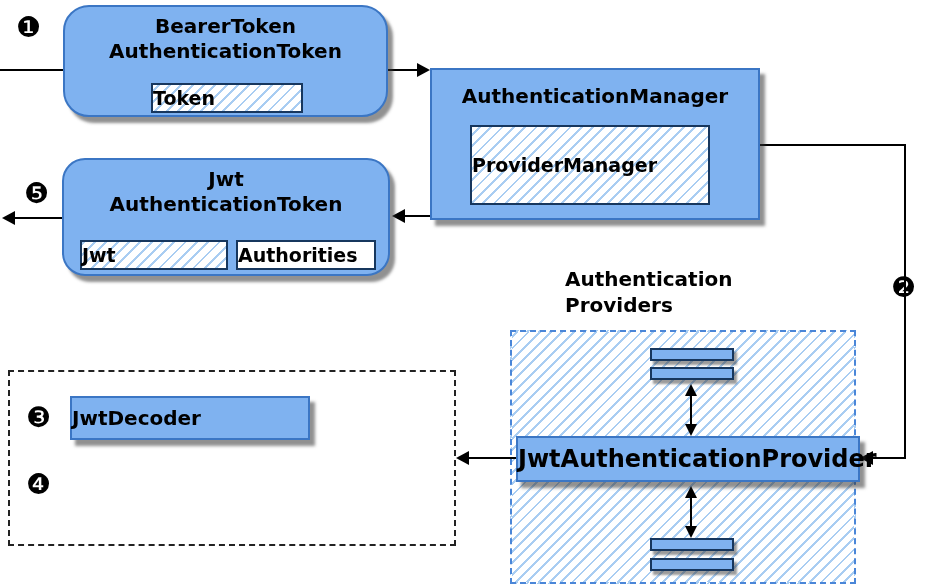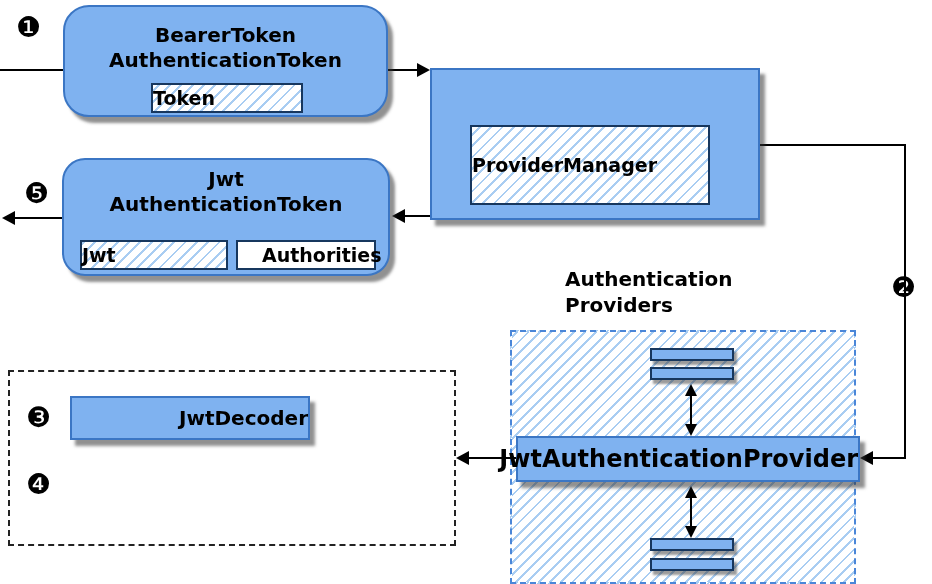--- a/index.html
+++ b/index.html
@@ -51,21 +51,21 @@
 
   .bar {
     position:absolute;
     background:#7fb2f0;
     border:2px solid #17375e;
     box-shadow:3px 4px 2px rgba(55,55,55,0.5);
   }
 
   .label { position:absolute; font-weight:bold; font-size:20px; text-align:left; line-height:26px; }
 
-  .flex-center { display:flex; align-items:center; justify-content:flex-end; }
+  .flex-center { display:flex; align-items:center; justify-content:flex-start; }
 </style>
 </head>
 <body>
 
 <div class="canvas">
 
   <div class="group-dashed-blue hatch" style="left:510px; top:330px; width:346px; height:254px;"></div>
 
   <div class="group-dashed-black" style="left:8px; top:370px; width:448px; height:176px;"></div>
 
@@ -96,44 +96,47 @@
   <div class="vl" style="left:690px; top:497px; height:30px;"></div>
   <div class="ah ah-down" style="left:685px; top:526px;"></div>
 
   <div class="bar" style="left:650px; top:348px; width:84px; height:13px;"></div>
   <div class="bar" style="left:650px; top:367px; width:84px; height:13px;"></div>
 
   <div class="bar" style="left:650px; top:538px; width:84px; height:13px;"></div>
   <div class="bar" style="left:650px; top:558px; width:84px; height:13px;"></div>
 
   <div class="node rounded" style="left:63px; top:5px; width:325px; height:112px;">
-    <div class="node-title" style="padding-top:16px;">
+    <div class="node-title" style="padding-top:7px;">
       <div>BearerToken</div>
       <div>AuthenticationToken</div>
     </div>
     <div class="inner-box hatch" style="left:86px; top:76px; width:152px; height:30px;">
       <span>Token</span>
     </div>
   </div>
 
   <div class="node" style="left:430px; top:68px; width:330px; height:152px;">
+    <div class="node-title" style="padding-top:14px;">
+      <div>AuthenticationManager</div>
+    </div>
     <div class="inner-box hatch" style="left:38px; top:55px; width:240px; height:80px;">
       <span>ProviderManager</span>
     </div>
   </div>
 
   <div class="node rounded" style="left:62px; top:158px; width:328px; height:118px;border-radius:23px;">
     <div class="node-title" style="padding-top:7px;">
       <div>Jwt</div>
       <div>AuthenticationToken</div>
     </div>
     <div class="inner-box hatch" style="left:16px; top:80px; width:148px; height:30px;">
       <span>Jwt</span>
     </div>
-    <div class="inner-box" style="left:172px; top:80px; width:140px; height:30px;padding-left:24px;">
+    <div class="inner-box" style="left:172px; top:80px; width:140px; height:30px;">
       <span>Authorities</span>
     </div>
   </div>
 
   <div class="label" style="left:565px; top:266px; width:250px;">
     <div>Authentication</div>
     <div>Providers</div>
   </div>
 
   <div class="node flex-center" style="left:516px; top:436px; width:344px; height:46px; font-weight:bold; font-size:24px;">

